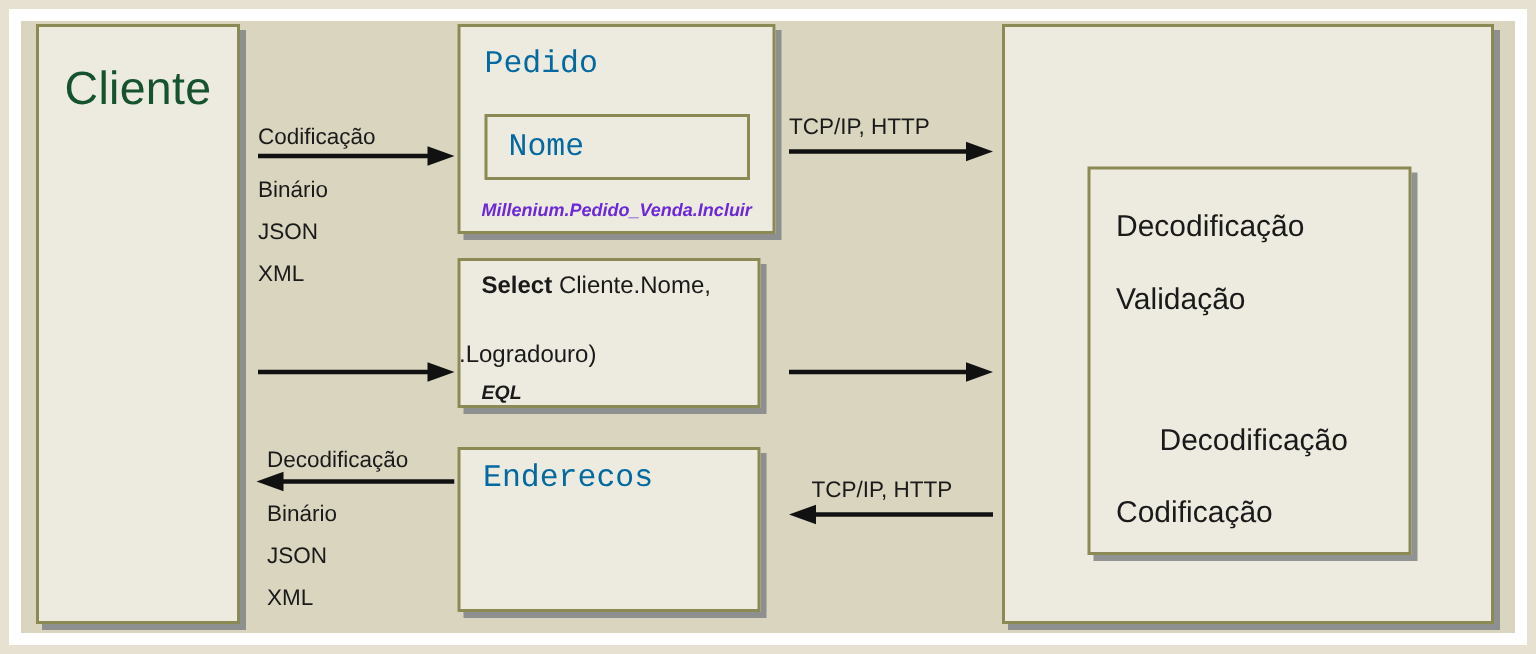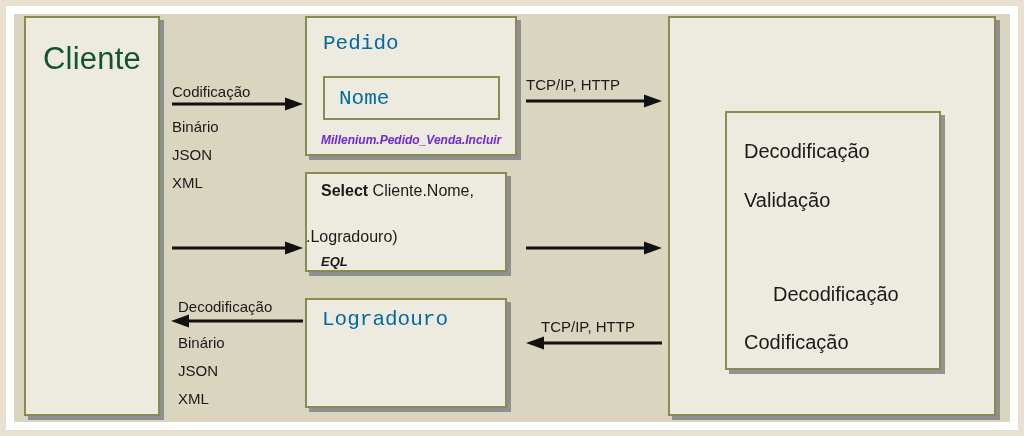--- a/index.html
+++ b/index.html
@@ -205,21 +205,21 @@
         <polygon points="20,0.5 2,7 20,13.5" fill="#111111"></polygon>
       </svg>
     </div>
 
     <div class="flow-label" style="left:164px; top:320px;">Binário</div>
     <div class="flow-label" style="left:164px; top:348px;">JSON</div>
     <div class="flow-label" style="left:164px; top:376px;">XML</div>
 
     <div class="box" style="left:291px; top:284px; width:202px; height:110px;">
     </div>
-    <div class="title-md" style="left:308px; top:294px;">Logradouro</div>
+    <div class="title-md" style="left:308px; top:294px;">Enderecos</div>
 
     <div class="proto-label" style="left:527px; top:304px;">TCP/IP, HTTP</div>
 
     <div class="arrow" style="left:510px; top:322px; width:138px;">
       <svg width="138" height="14" viewBox="0 0 138 14">
         <line x1="18" y1="7" x2="138" y2="7" stroke="#111111" stroke-width="3"></line>
         <polygon points="20,0.5 2,7 20,13.5" fill="#111111"></polygon>
       </svg>
     </div>
 

